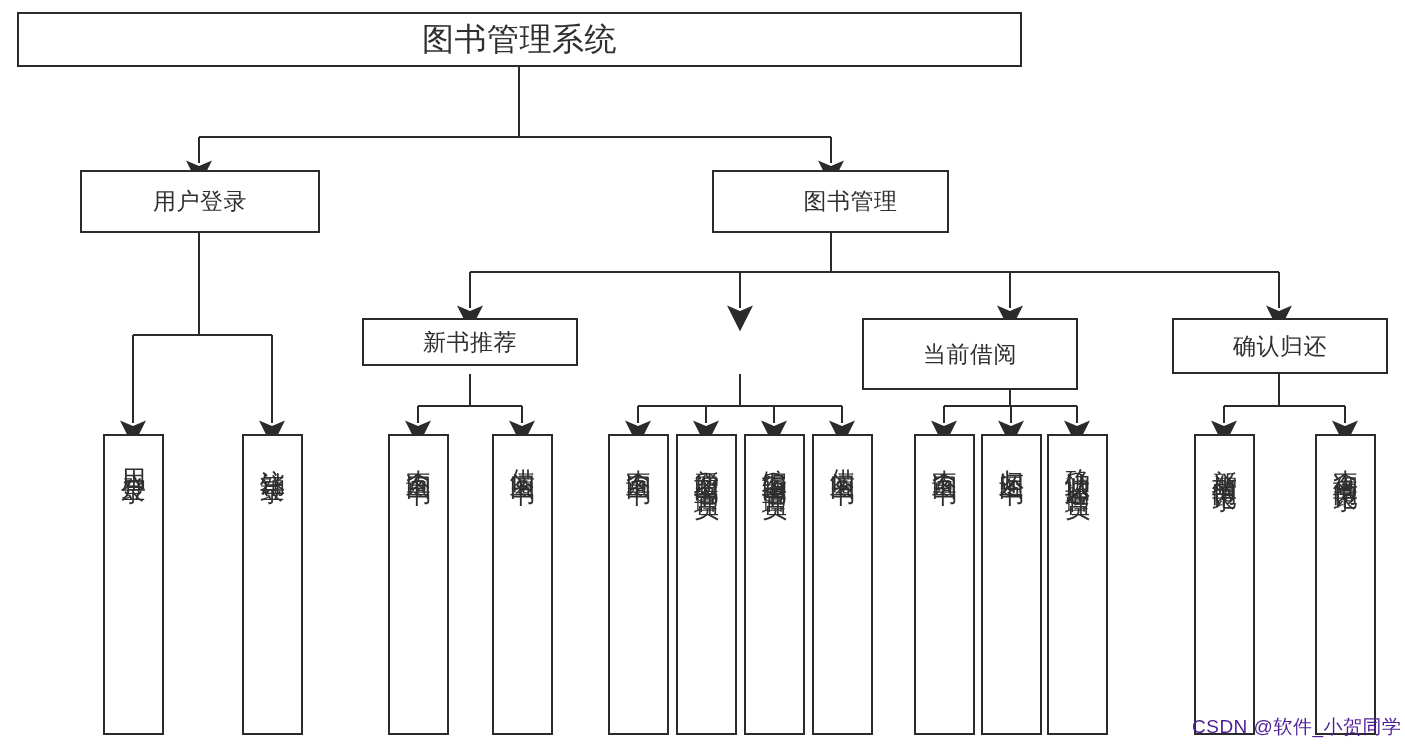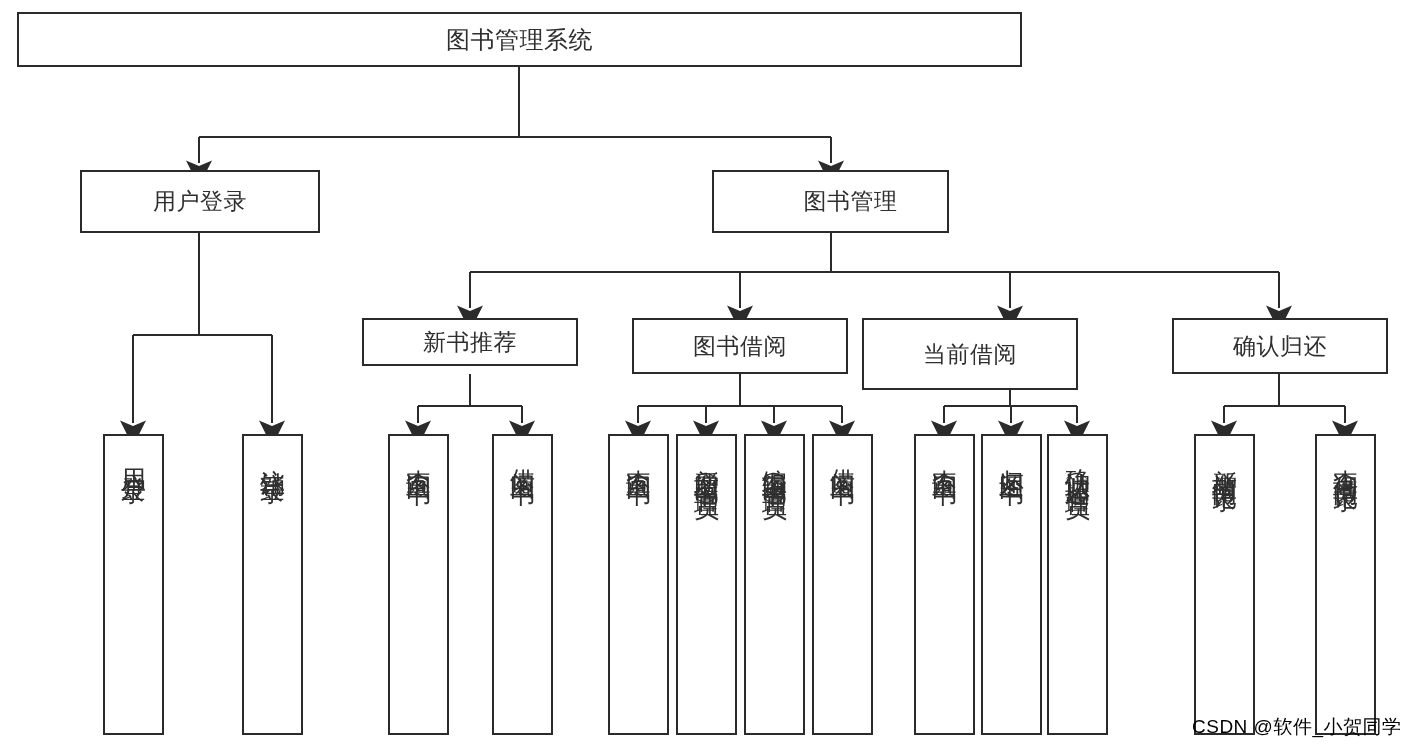--- a/index.html
+++ b/index.html
@@ -33,37 +33,37 @@
     color:#2f2f2f;
     line-height:1.08;
     text-align:center;
     white-space:pre;
   }
   
   .node.horiz .node-label{
     font-size:23px;
     letter-spacing:0.5px;
   }
-  .node.root .node-label{font-size:24px;}
+  .node.root .node-label{font-size:32px;}
   
   .node.vert{
     align-items:flex-start;
     justify-content:center;
     padding-top:13px;
   }
   .node.vert .node-label{
     writing-mode:vertical-rl;
     text-orientation:upright;
     font-size:25px;
     letter-spacing:4px;
     line-height:1;
   }
   .watermark{
     position:absolute;
-    color:#000000;
+    color:#4c1d95;
     font-size:19px;
     letter-spacing:0.5px;
     z-index:5;
     white-space:nowrap;
     user-select:none;
   }
 </style>
 </head>
 <body>
 
@@ -126,23 +126,20 @@
   <div class="node horiz" style="left:80px;top:170px;width:240px;height:63px;">
     <span class="node-label">用户登录</span>
   </div>
   <div class="node horiz" style="left:712px;top:170px;width:237px;height:63px;padding-left:40px;">
     <span class="node-label">图书管理</span>
   </div>
 
   <div class="node horiz" style="left:362px;top:318px;width:216px;height:48px;">
     <span class="node-label">新书推荐</span>
   </div>
-  <div class="node horiz" style="left:632px;top:318px;width:216px;height:56px;">
-    <span class="node-label">图书借阅</span>
-  </div>
   <div class="node horiz" style="left:862px;top:318px;width:216px;height:72px;">
     <span class="node-label">当前借阅</span>
   </div>
   <div class="node horiz" style="left:1172px;top:318px;width:216px;height:56px;">
     <span class="node-label">确认归还</span>
   </div>
 
   <div class="node vert" style="left:103px;top:434px;width:61px;height:301px;">
     <span class="node-label">用户登录</span>
   </div>

